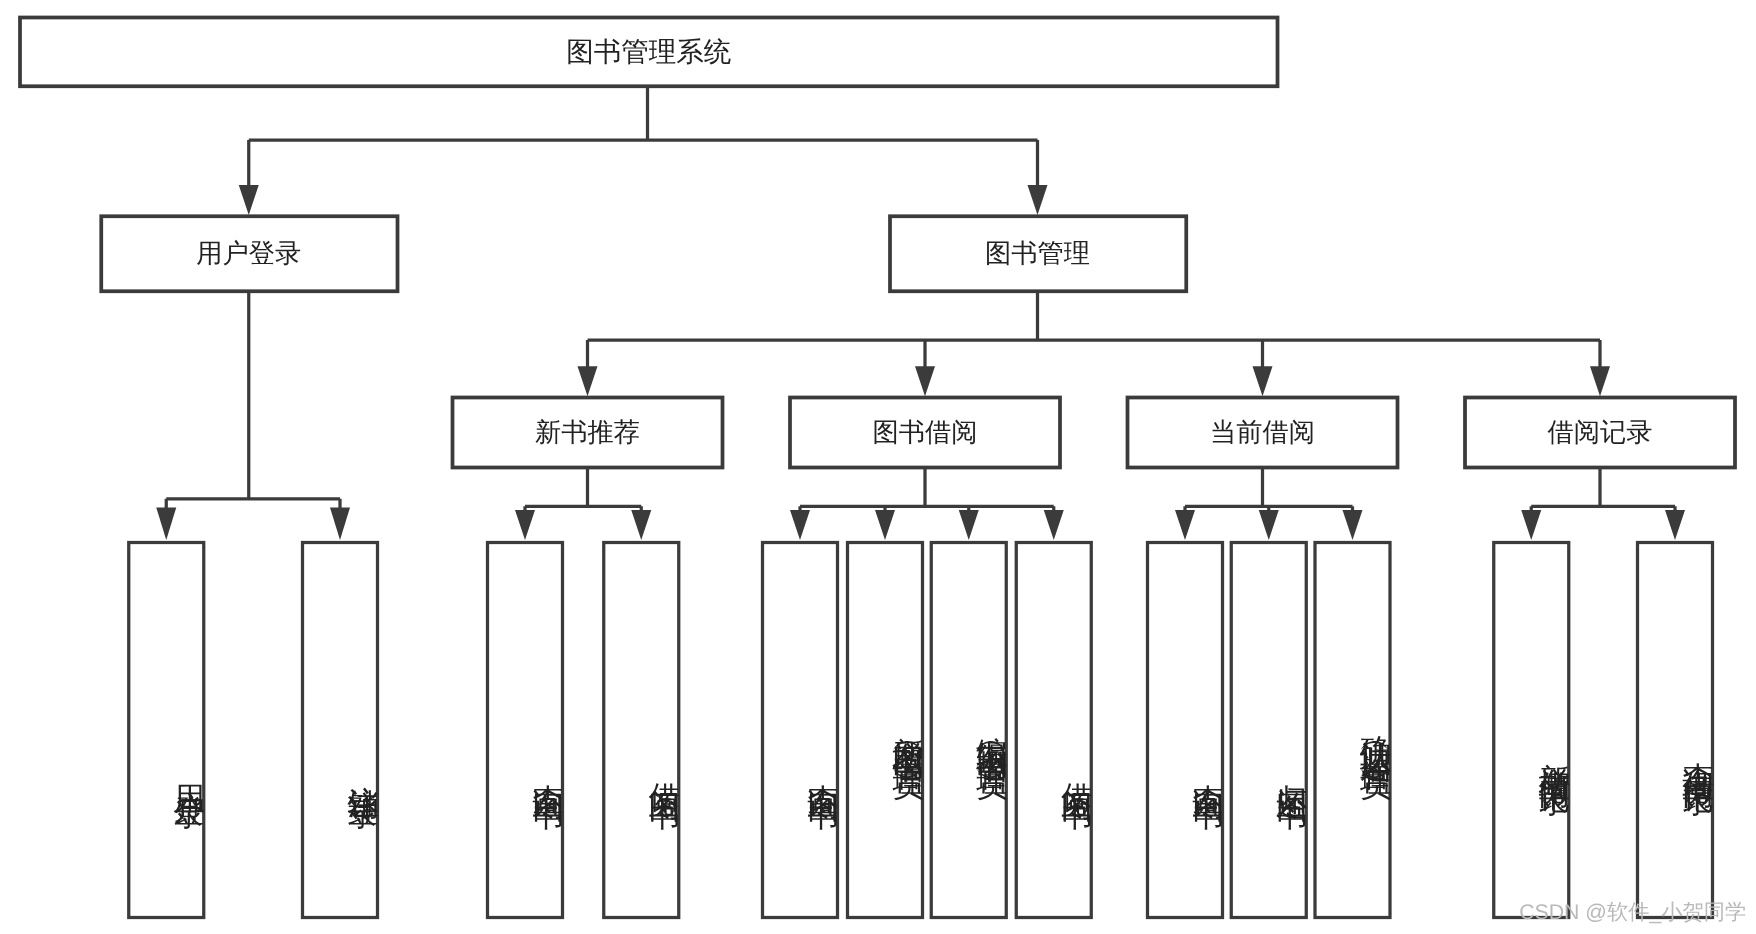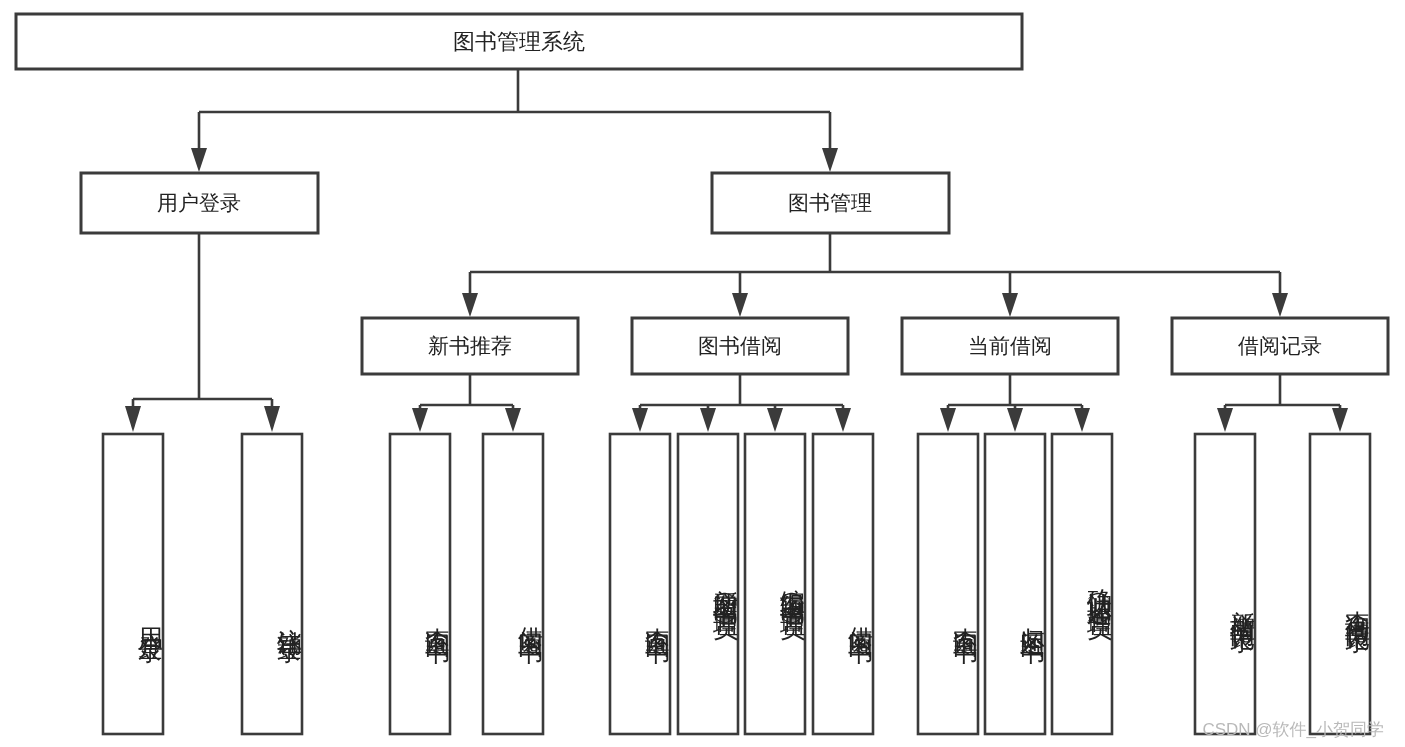--- a/index.html
+++ b/index.html
@@ -72,21 +72,21 @@
     letter-spacing: 4px;
     color: #222222;
     white-space: nowrap;
     display: flex;
     align-items: flex-start;
     justify-content: center;
     pointer-events: none;
   }
   .watermark {
     position: absolute;
-    right: 21px;
+    right: 8px;
     bottom: 6px;
     font-family: "Liberation Sans", "DejaVu Sans", sans-serif;
     font-size: 17px;
     color: #b9b9b9;
     white-space: nowrap;
   }
 </style>
 </head>
 <body>
 

